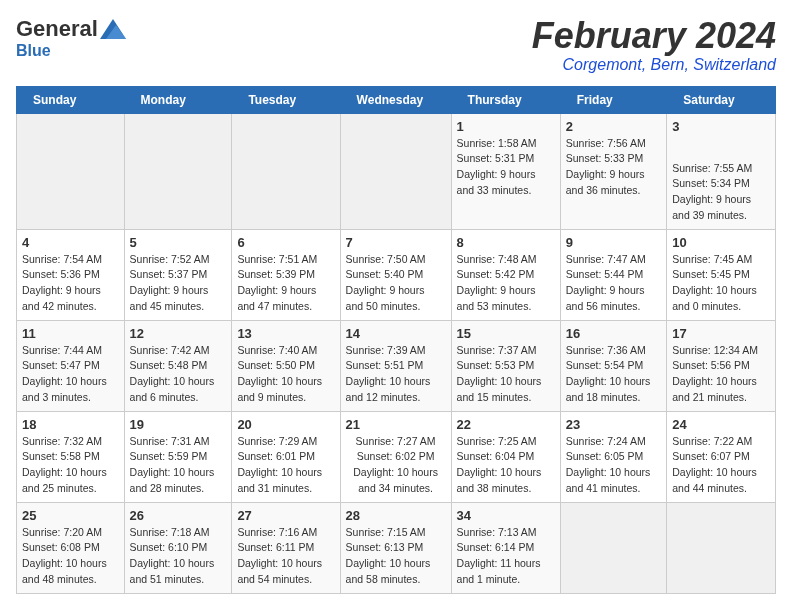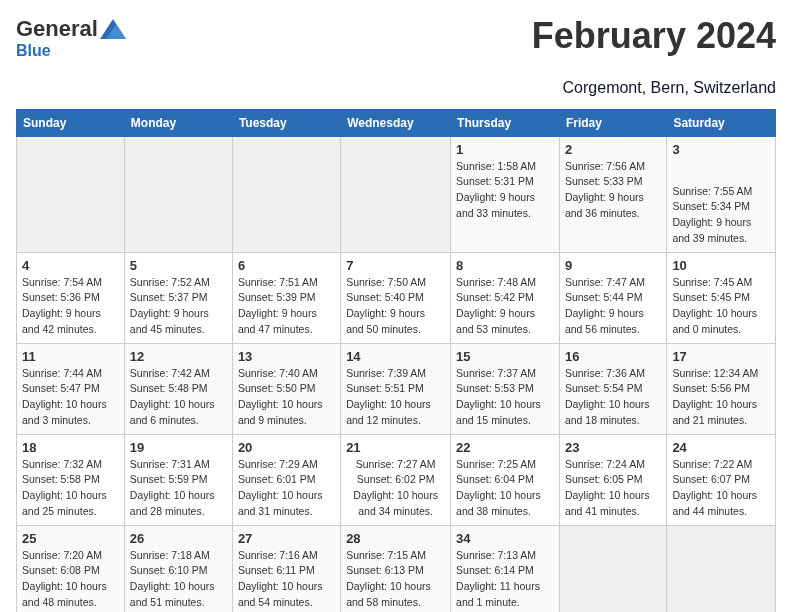--- a/index.html
+++ b/index.html
@@ -20,42 +20,42 @@
       display: flex;
       flex-direction: column;
       align-items: flex-start;
     }
     .logo-line {
       display: flex;
       align-items: center;
     }
     .title-area {
       text-align: right;
+      font-style: italic;
     }
     .month-title {
       font-size: 36px;
       font-weight: bold;
       color: #333;
       line-height: 1.1;
     }
     .location-title {
       font-size: 16px;
-      color: #0f172a;
-      margin-top: 23px;
+      color: #1d4ed8;
     }
     .calendar-table {
       width: 100%;
       border-collapse: collapse;
       font-size: 11px;
     }
     .calendar-table thead th {
       background-color: #2a6db5;
       color: #fff;
       text-align: left;
-      padding: 6px 6px;
+      padding: 6px 16px;
       font-size: 12px;
       font-weight: bold;
       border: 1px solid #2a6db5;
     }
     .calendar-table tbody td {
       border: 1px solid #ccc;
       vertical-align: top;
       padding: 5px 5px;
       width: 113px;
       min-height: 80px;

